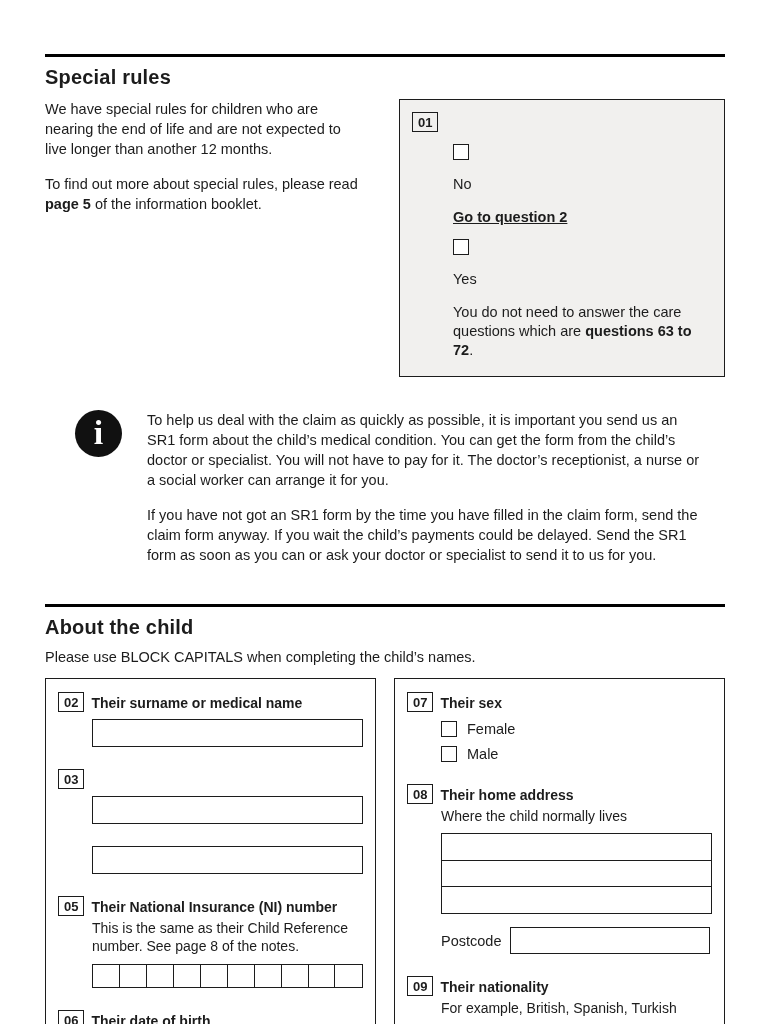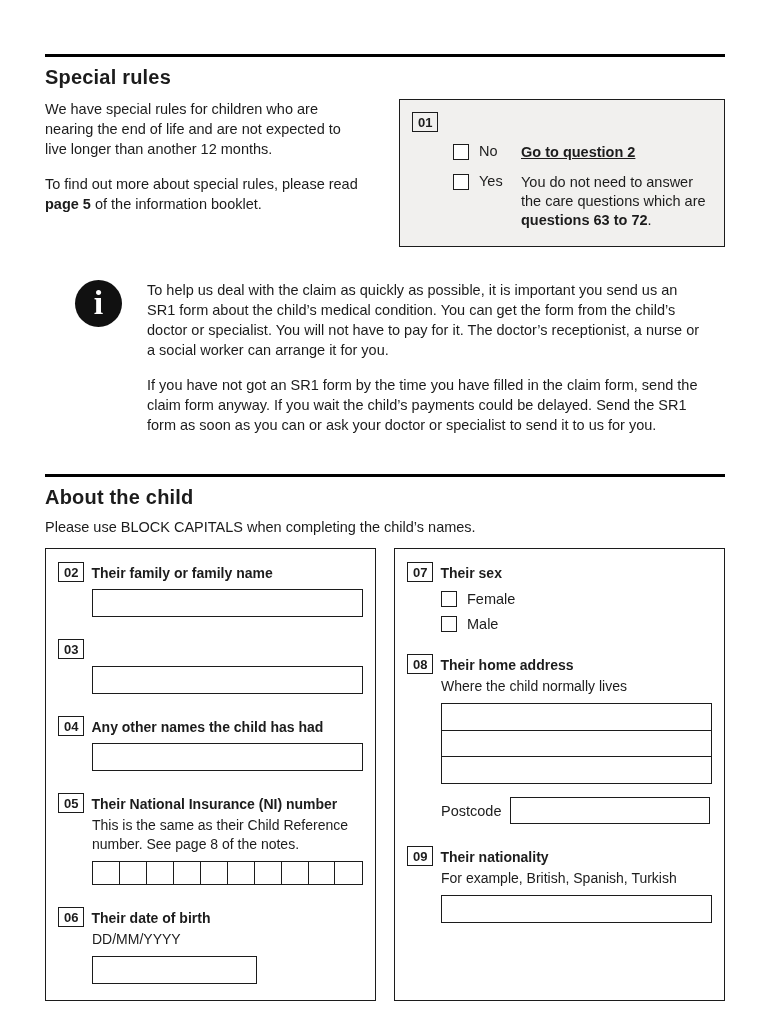--- a/index.html
+++ b/index.html
@@ -43,21 +43,21 @@
   .q-num {
     border: 1.5px solid #1c1c1c;
     font-weight: bold;
     font-size: 13px;
     line-height: 1;
     padding: 3px 5px 2px 5px;
     flex: none;
   }
   .q-title { font-weight: bold; font-size: 14.5px; line-height: 1.3; }
 
-  .option-row { display: flex; gap: 10px; margin: 11px 0 0 41px; align-items: flex-start; }
+  .option-row { display: flex; gap: 16px; margin: 11px 0 0 41px; align-items: flex-start; flex-direction: column; }
   .checkbox {
     width: 16px; height: 16px;
     border: 1.6px solid #1c1c1c;
     background: #ffffff;
     flex: none;
     margin-top: 1px;
     cursor: pointer;
   }
   .option-label { font-size: 14.5px; width: 32px; flex: none; }
   .option-instruction { font-size: 14.5px; line-height: 1.32; }
@@ -181,37 +181,33 @@
 
   <p class="intro">Please use BLOCK CAPITALS when completing the child’s names.</p>
 
   <div class="columns">
 
     <div class="form-box">
 
       <div class="field">
         <div class="field-header">
           <span class="q-num">02</span>
-          <span class="field-label">Their family or family name</span>
+          <span class="field-label">Their surname or medical name</span>
         </div>
         <input class="text-input" type="text" style="">
       </div>
 
       <div class="field">
         <div class="field-header">
           <span class="q-num">03</span>
         </div>
         <input class="text-input" type="text" style="">
       </div>
 
       <div class="field">
-        <div class="field-header">
-          <span class="q-num">04</span>
-          <span class="field-label">Any other names the child has had</span>
-        </div>
         <input class="text-input" type="text" style="">
       </div>
 
       <div class="field">
         <div class="field-header">
           <span class="q-num">05</span>
           <span class="field-label">Their National Insurance (NI) number</span>
         </div>
         <div class="field-helper">This is the same as their Child Reference number. See page 8 of the notes.</div>
         <div class="ni-row">

